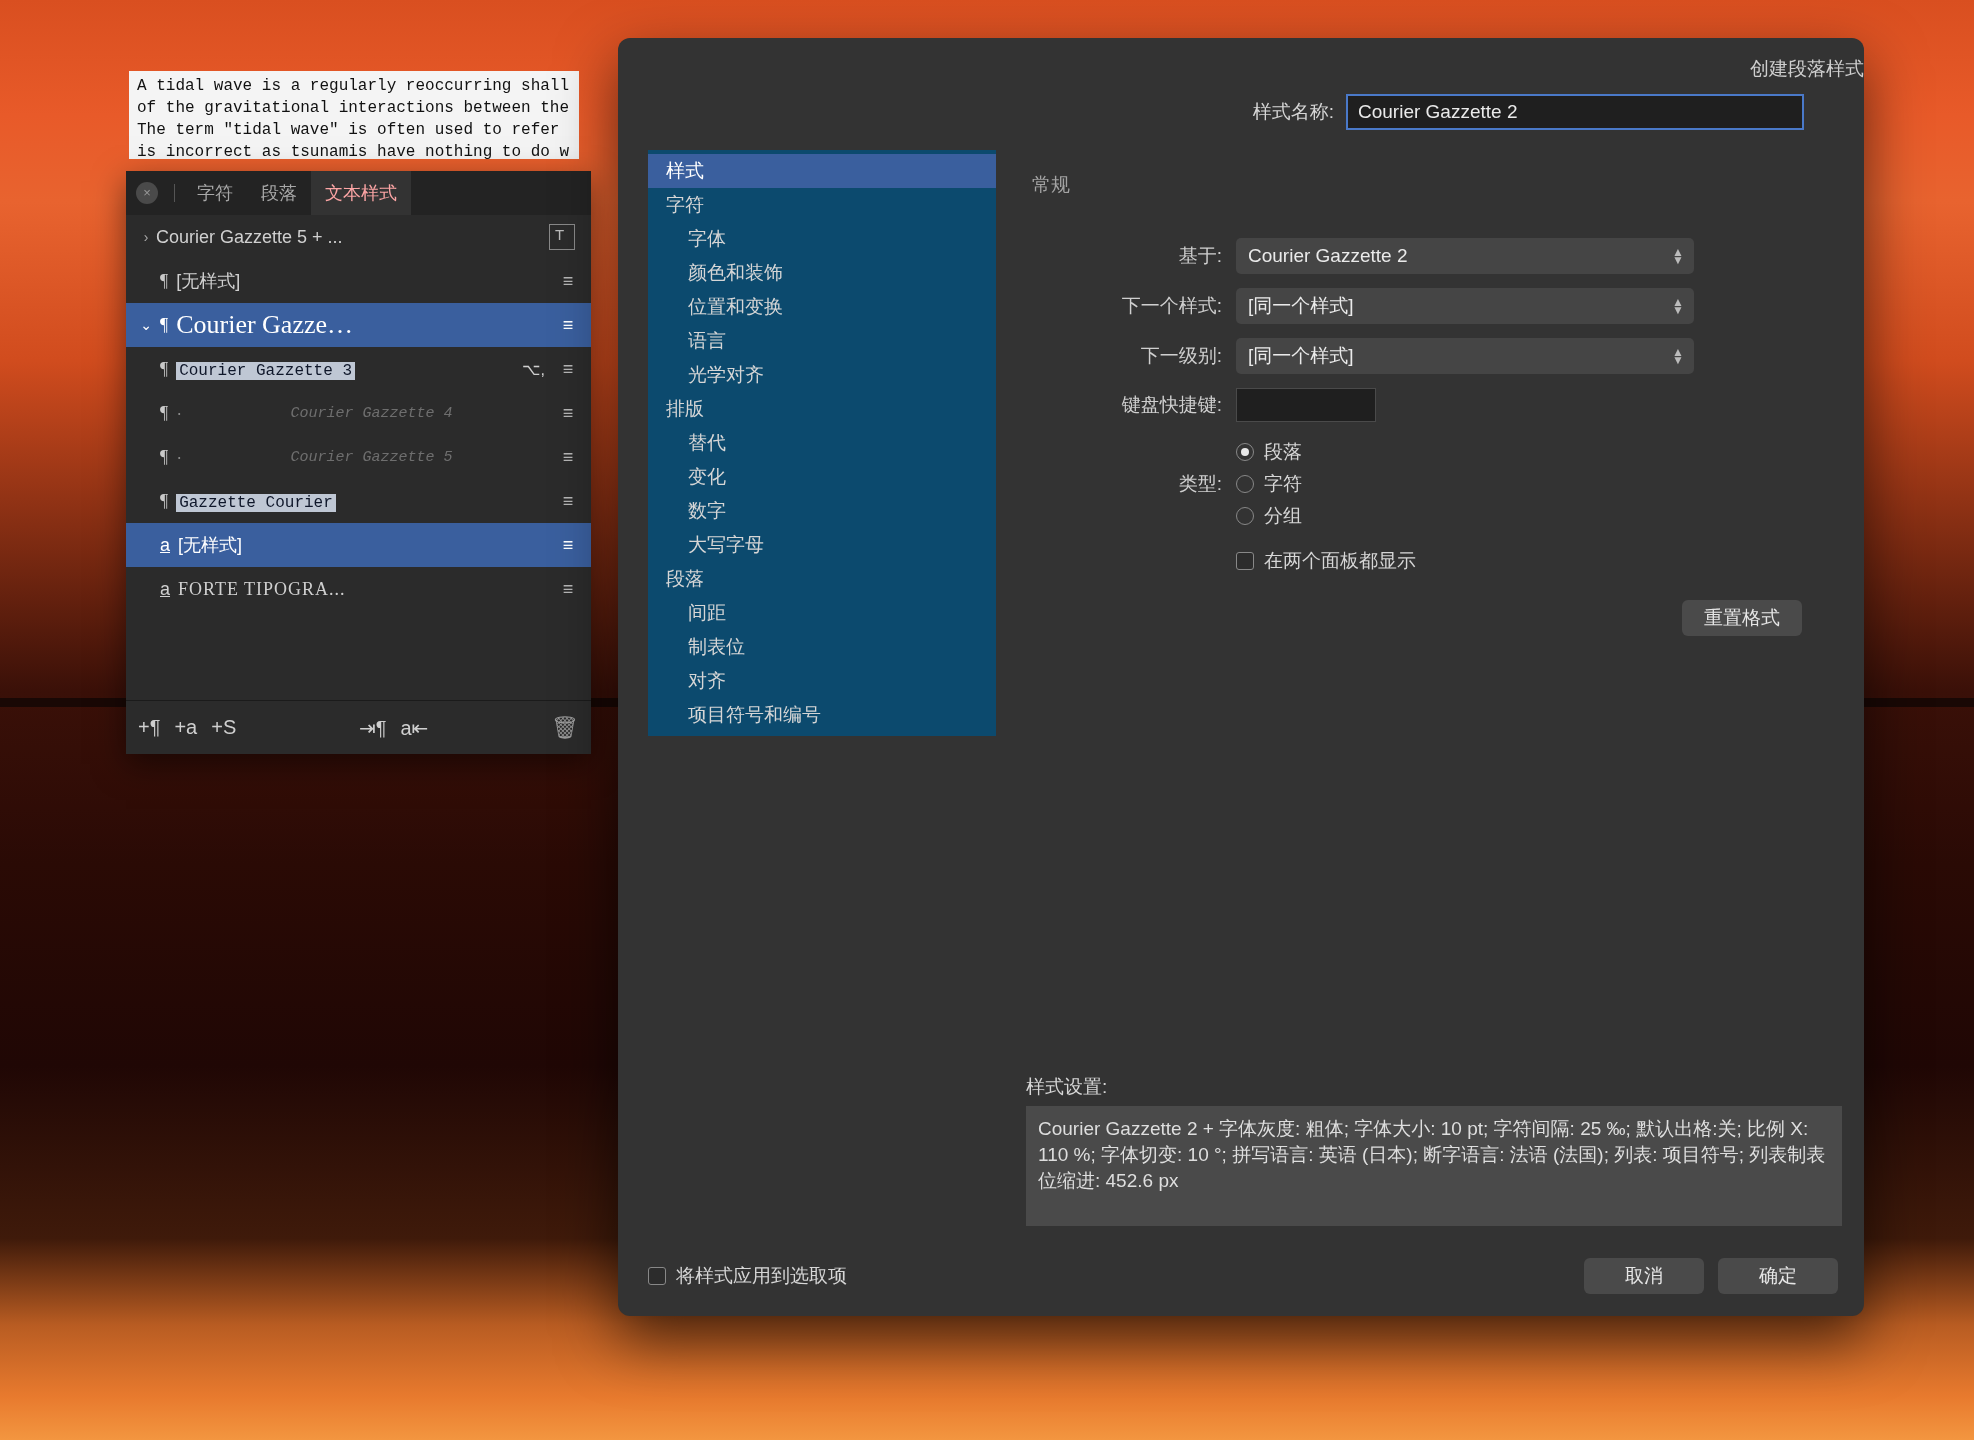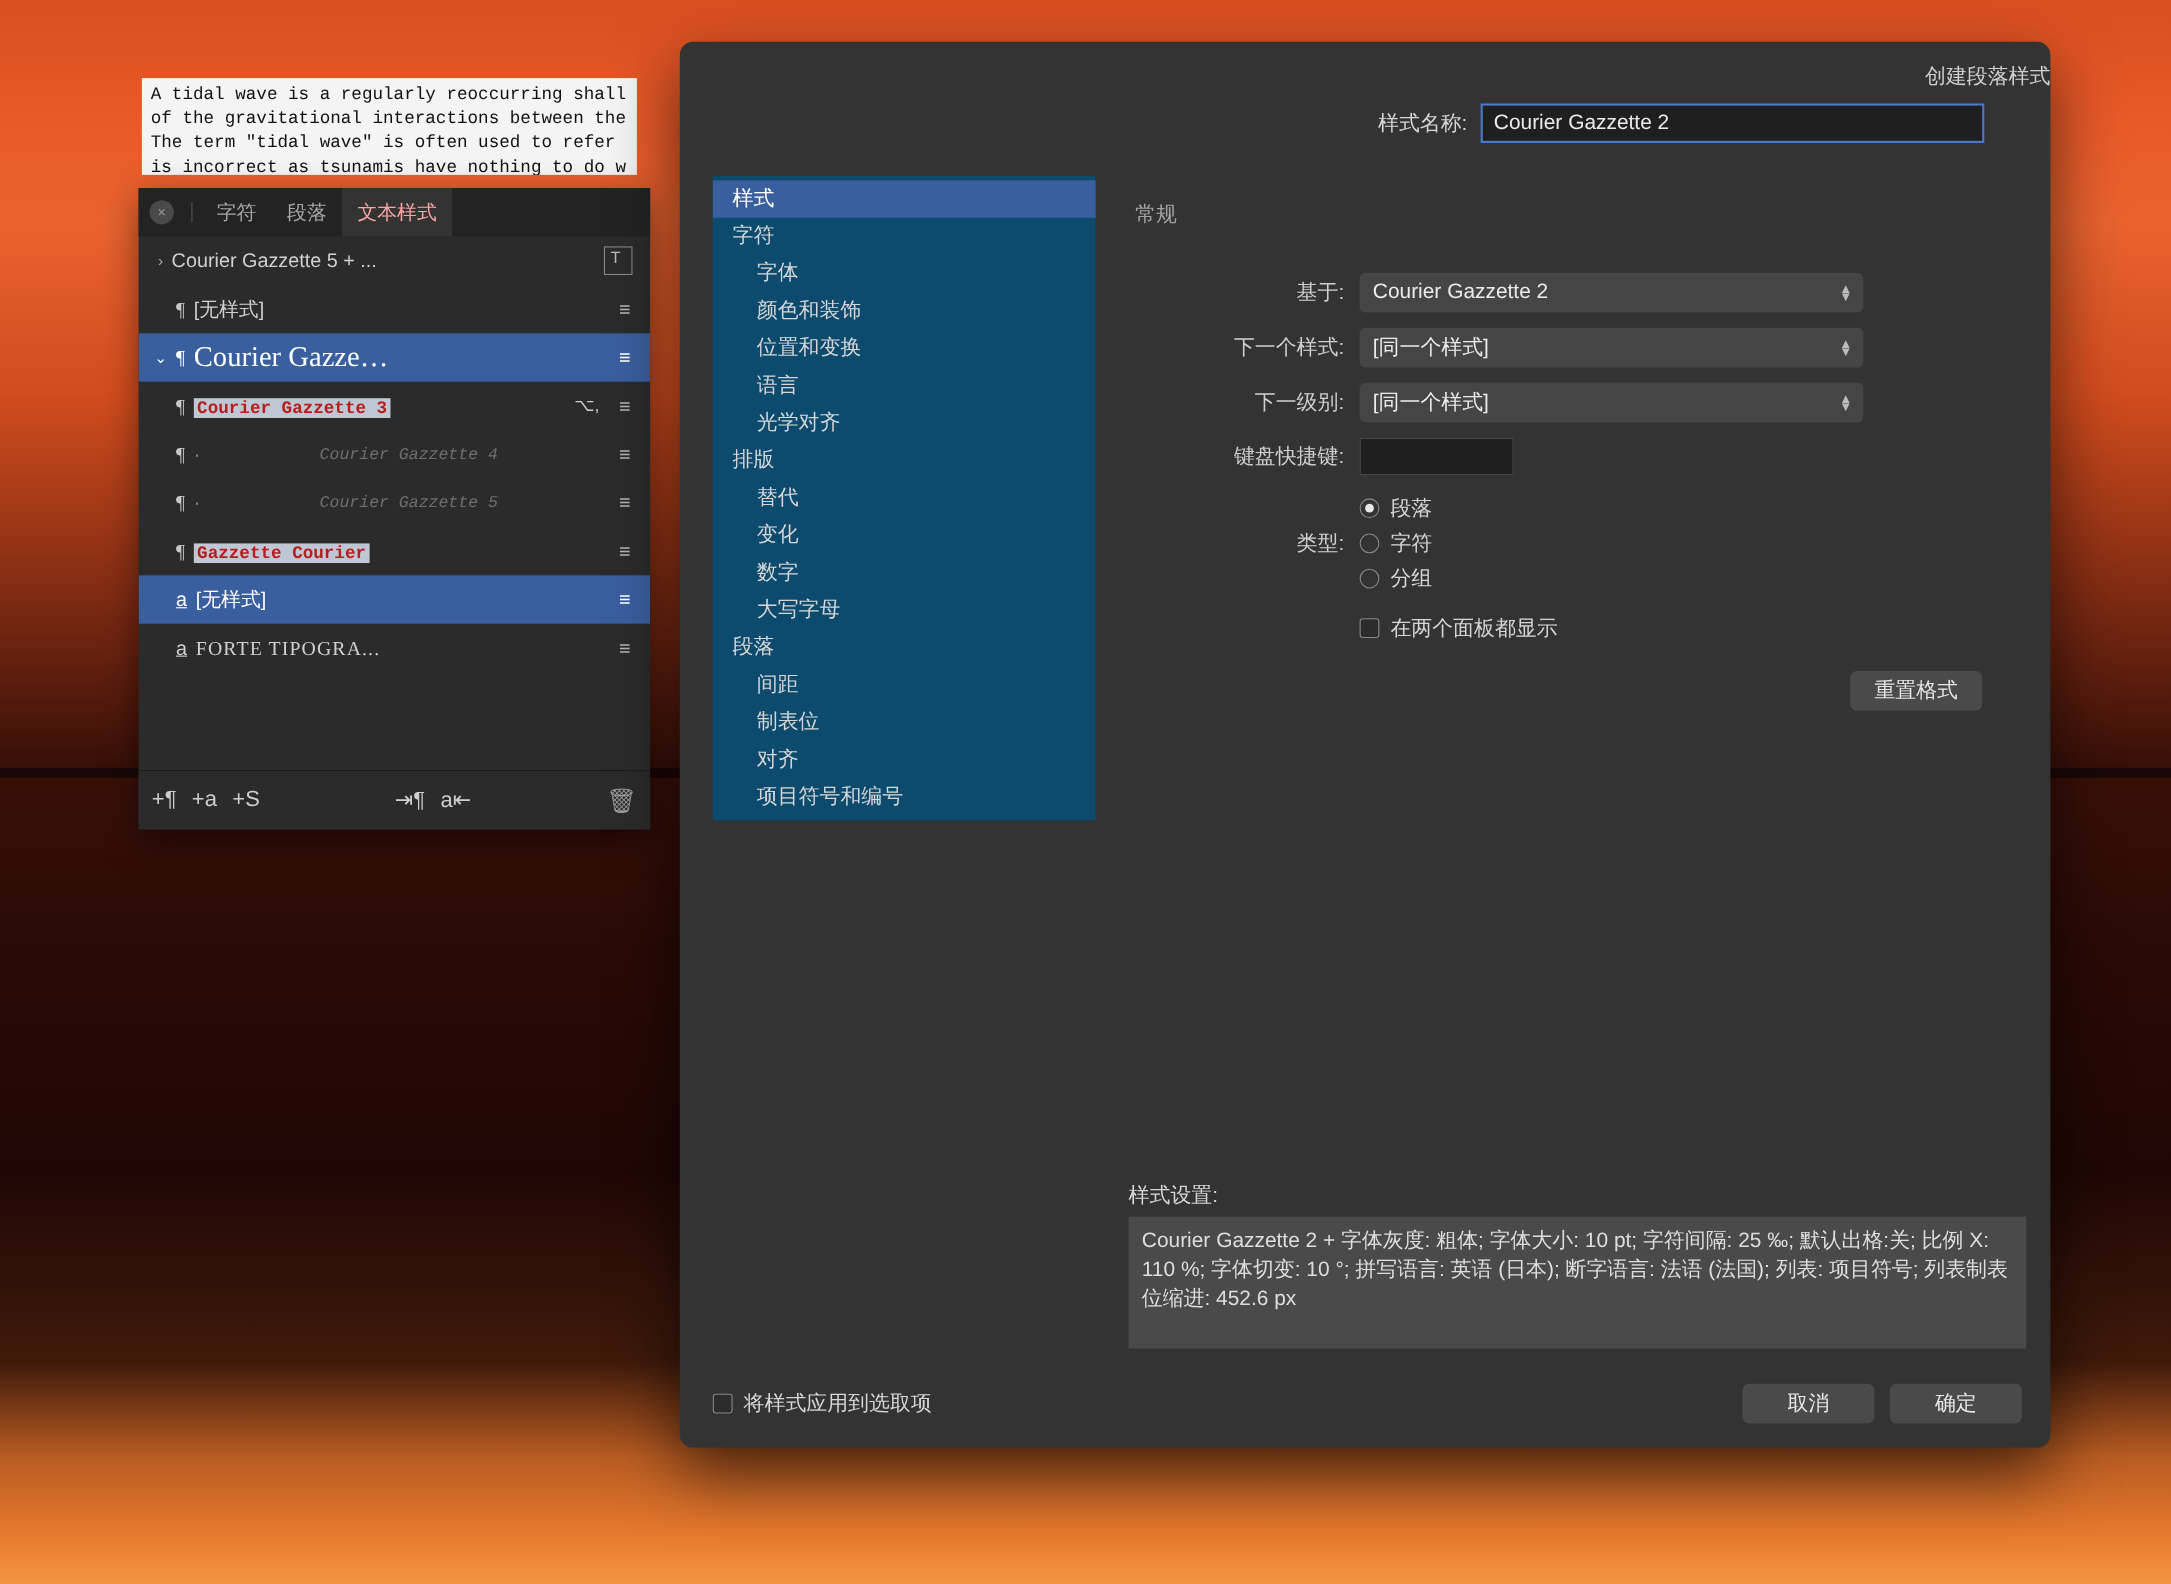--- a/index.html
+++ b/index.html
@@ -57,21 +57,21 @@
 .sp-row .underline-a { text-decoration: underline; margin: 0 8px 0 4px; }
 .sp-row .label { flex:1; overflow:hidden; text-overflow:ellipsis; white-space:nowrap; }
 .sp-row .menu { width:26px; text-align:center; color:#b5b5b5; cursor:pointer; }
 .sp-row .icon-text-frame { width:26px; height:26px; border:1px solid #888; margin-right:6px; position:relative; }
 .sp-row .icon-text-frame::after { content:"T"; position:absolute; top:1px; left:5px; font-size:15px; color:#bbb; }
 
 .sp-row.sel-blue { background:#3a5f9e; color:#fff; }
 .sp-row.sel-blue .pilcrow, .sp-row.sel-blue .underline-a, .sp-row.sel-blue .menu, .sp-row.sel-blue .chev { color:#fff; }
 .sp-row.large .label { font-size:26px; font-family: Georgia, "Times New Roman", serif; }
 
-.sp-row .hl { background:#bfc7d4; color:#b91c1c; padding: 0 3px; font-family:"Courier New", monospace; font-size:16px;font-weight:bold; }
+.sp-row .hl { background:#bfc7d4; color:#0f172a; padding: 0 3px; font-family:"Courier New", monospace; font-size:16px; }
 .sp-row .faint { color:#6e6e6e; font-family:"Courier New", monospace; font-style:italic; font-size:15px; }
 .sp-row .kbd { color:#cfcfcf; font-size:16px; margin-right:10px; }
 .sp-row .forte { font-family: Liberation Serif, serif; letter-spacing:1px; }
 
 .sp-footer {
   height: 54px; background:#2b2b2b; border-top:1px solid #1b1b1b;
   display:flex; align-items:center; padding: 0 12px; gap:14px;
   color:#cfcfcf; font-size:20px;
 }
 .sp-footer .spacer { flex:1; }
@@ -135,21 +135,21 @@
   min-height:120px; font-size:19px; line-height:26px;
   margin-top:6px;
 }
 
 .dlg-footer {
   display:flex; align-items:center; padding: 14px 26px 22px 30px;
 }
 .dlg-footer .spacer { flex:1; }
 .dlg-footer .btn + .btn { margin-left:14px; }
 
-.name-row-outer { display:flex; align-items:center; padding-left:88px; margin-bottom:10px; }
+.name-row-outer { display:flex; align-items:center; padding-left:88px; }
 .name-lbl { width:132px; text-align:right; padding-right:12px; }
 </style>
 </head>
 <body>
 
 <div class="silhouette"></div>
 
 <div class="doc-snippet">A tidal wave is a regularly reoccurring shall
 of the gravitational interactions between the
 The term "tidal wave" is often used to refer 

